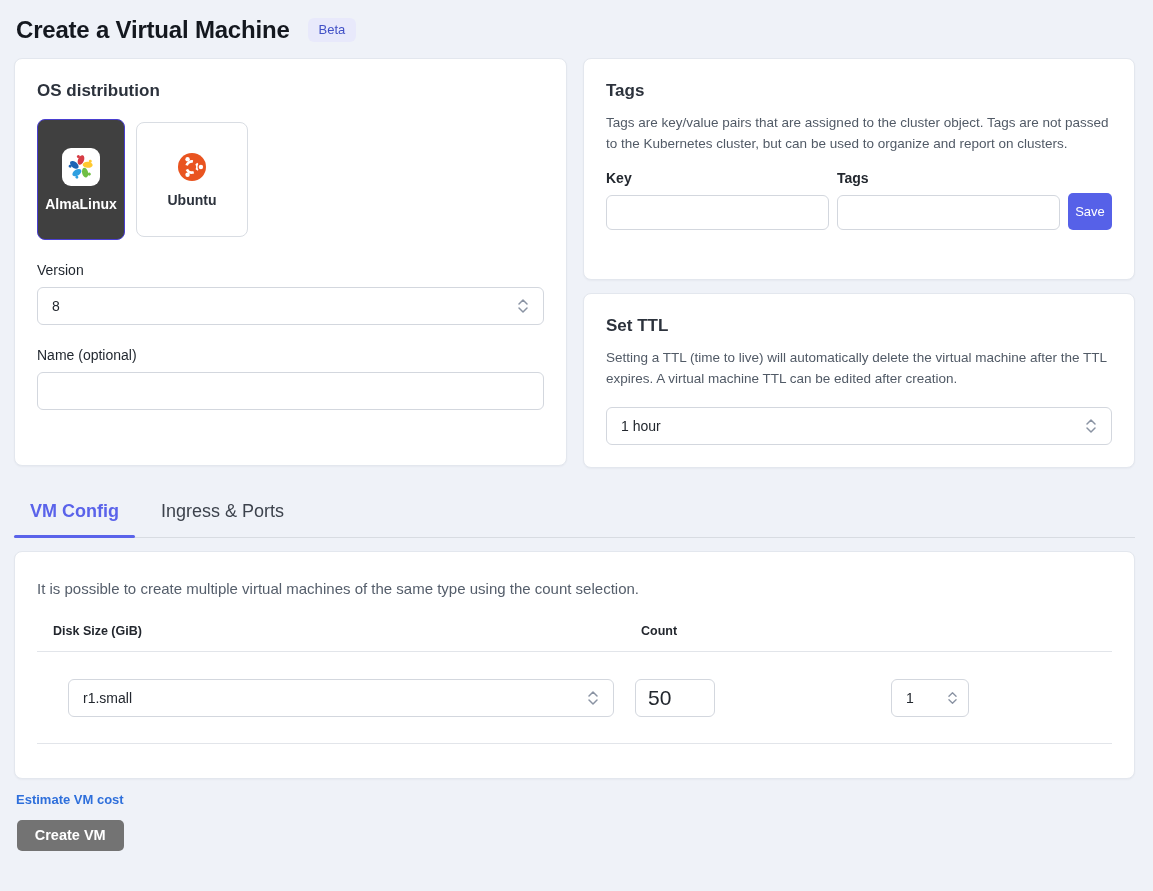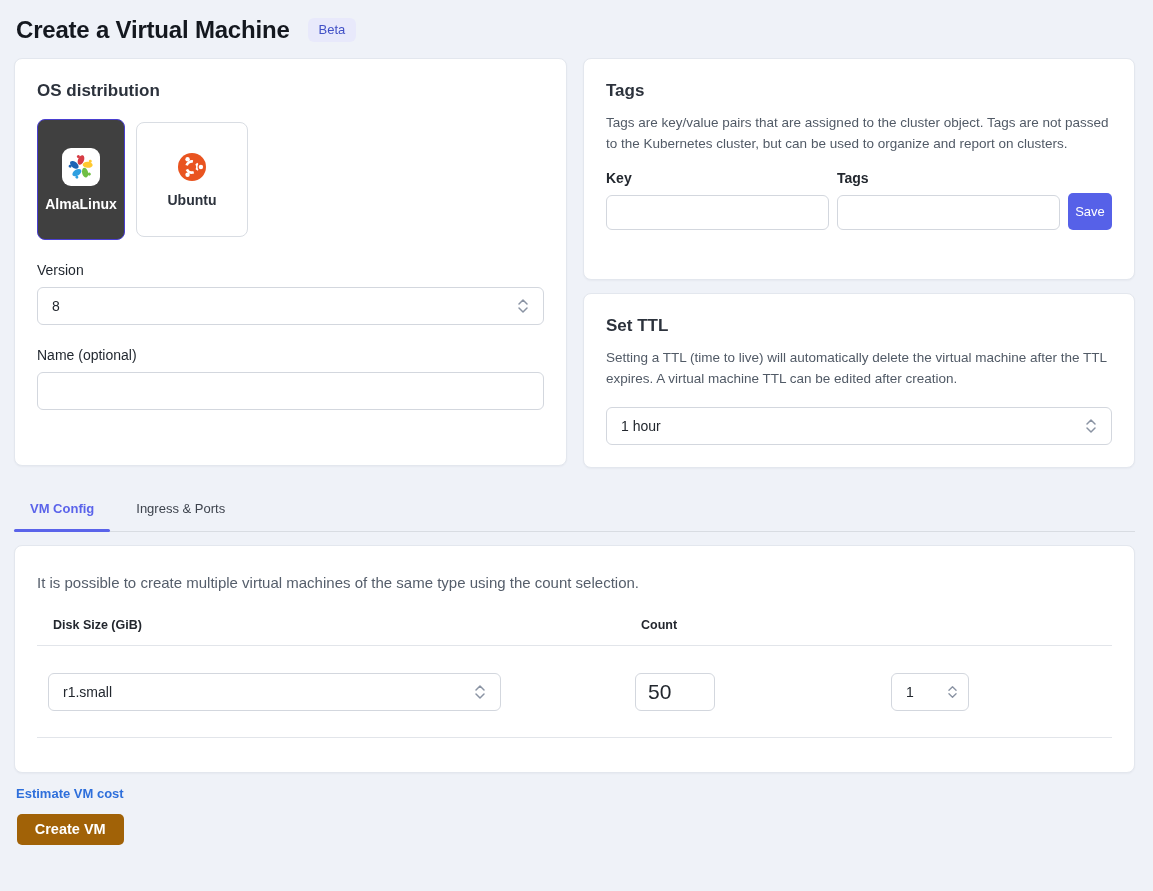--- a/index.html
+++ b/index.html
@@ -66,21 +66,21 @@
   .save-button {
     width: 44px; height: 37px; border: none; border-radius: 5px; background: #5661e8;
     color: #fff; font-size: 13px; font-family: "Liberation Sans", sans-serif; cursor: pointer;
   }
   .ttl-select { margin-top: 18px; }
 
   
   .tabs {
     margin: 22px 18px 0 14px; display: flex; border-bottom: 1px solid #d8dce2;
   }
-  .tab { padding: 11px 16px 15px; font-size: 13px; color: #3d434d; cursor: pointer; position: relative; }
+  .tab { padding: 11px 16px 15px; font-size: 18px; color: #3d434d; cursor: pointer; position: relative; }
   .tab.active { color: #5a63ea; font-weight: 700; }
   .tab.active::after {
     content: ""; position: absolute; left: 0; right: 0; bottom: -1px; height: 3px;
     background: #5a63ea; border-radius: 2px;
   }
   .tab + .tab { margin-left: 10px; }
 
   
   .card-config { margin: 13px 18px 0 14px; height: 228px; padding: 28px 22px 22px; }
   .config-note { font-size: 15px; color: #555e6b; }
@@ -90,21 +90,21 @@
     border-bottom: 1px solid #e2e5ea; padding-bottom: 13px;
   }
   .vm-th { font-size: 12.5px; font-weight: 700; color: #23272e; }
   .vm-th:nth-child(1) { padding-left: 16px; }
   .vm-th:nth-child(2) { padding-left: 6px; }
   .vm-th:nth-child(3) { padding-left: 4px; }
   .vm-table-row {
     display: grid; grid-template-columns: 598px 252px 1fr; align-items: center;
     padding: 27px 0 26px; border-bottom: 1px solid #e2e5ea;
   }
-  .instance-select { width: 453px; margin-left: 11px; }
+  .instance-select { width: 546px; margin-left: 31px; }
   .disk-input { width: 80px; height: 38px; font-size: 21px; }
   .count-stepper {
     width: 78px; height: 38px; margin-left: 4px; border: 1px solid #d3d7de; border-radius: 6px;
     display: flex; align-items: center; justify-content: space-between;
     padding: 0 10px 0 14px; font-size: 14px; background: #fff; cursor: pointer;
   }
 
   
   .footer { margin: 13px 18px 0 16px; display: flex; justify-content: space-between; align-items: flex-end; }
   .footer-left { padding-bottom: 0; }
@@ -112,21 +112,21 @@
   .cli-code {
     display: inline-flex; align-items: center; gap: 7px;
     background: #e9e9ea; border-radius: 3px; padding: 3px 8px 4px;
     font-family: "Liberation Mono", "DejaVu Sans Mono", monospace;
     font-size: 13px; color: #383c42; white-space: nowrap;
   }
   .copy-icon { display: inline-flex; cursor: pointer; }
   .footer-right { display: flex; flex-direction: column; align-items: flex-end; gap: 13px; margin-bottom: 7px; }
   .estimate-link { font-size: 13px; font-weight: 700; color: #2e6fdb; text-decoration: none; cursor: pointer; }
   .create-button {
-    background: #a16207; color: #fff; border: none; border-radius: 5px;
+    background: #737373; color: #fff; border: none; border-radius: 5px;
     font-size: 14.5px; font-weight: 700; font-family: "Liberation Sans", sans-serif;
     padding: 7px 18px 8px; cursor: pointer;
   }
   .chev { flex: 0 0 auto; }
 </style>
 </head>
 <body>
 
 <div class="header">
   <h1 class="page-title">Create a Virtual Machine</h1>

